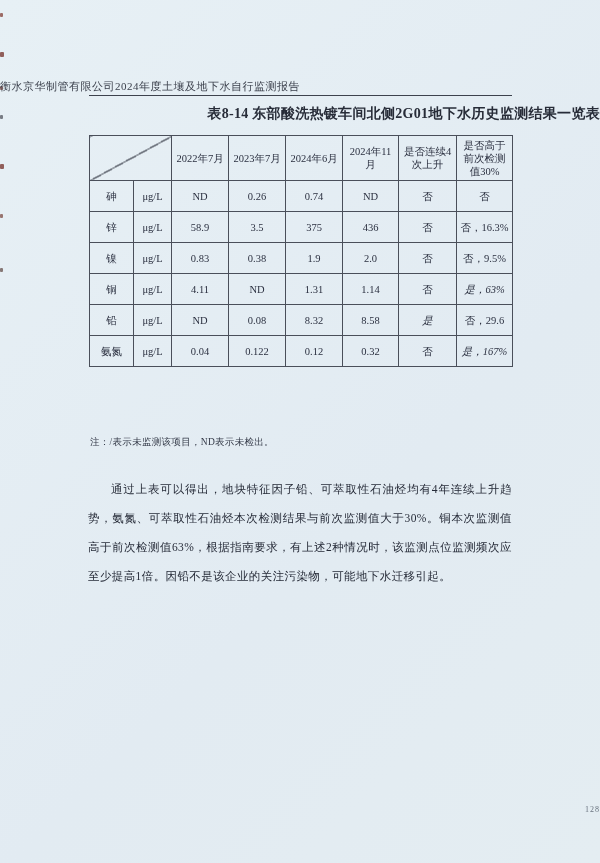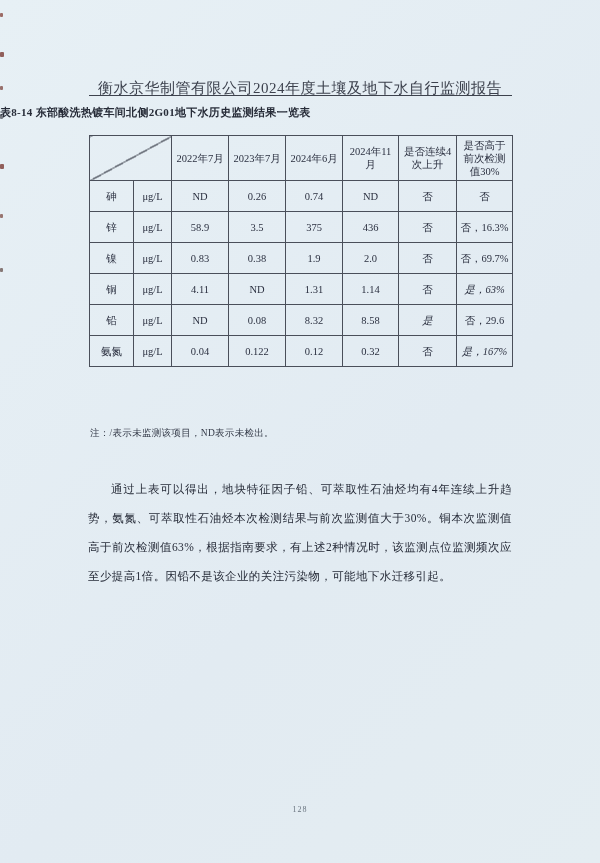--- a/index.html
+++ b/index.html
@@ -10,27 +10,27 @@
     color:#2b3040;
     position:relative;
     overflow:hidden;
   }
   .page{position:absolute;inset:0;background:linear-gradient(135deg,#e7f0f5 0%,#e2ebf2 60%,#e4edf2 100%);}
   
   .artifact{position:absolute;left:0;border-radius:1px;opacity:.8;}
 
   .report-header{
     position:absolute;top:79px;left:0;right:0;
-    text-align:center;font-size:15px;color:#3c414d;letter-spacing:.5px;
+    text-align:left;font-size:11px;color:#3c414d;letter-spacing:.5px;
   }
   .header-rule{position:absolute;top:95px;left:89px;width:423px;height:1px;background:#3d424d;}
 
   .table-title{
     position:absolute;top:105px;left:0;right:0;
-    text-align:left;font-weight:bold;font-size:11px;color:#272c38;letter-spacing:.3px;
+    text-align:right;font-weight:bold;font-size:14px;color:#272c38;letter-spacing:.3px;
   }
 
   table.mon{
     position:absolute;top:135px;left:89px;width:423px;
     border-collapse:collapse;table-layout:fixed;
     font-size:10.5px;color:#2b3040;
   }
   table.mon th,table.mon td{
     border:1px solid #4a4f5a;
     text-align:center;vertical-align:middle;
@@ -40,34 +40,34 @@
   table.mon thead th{height:40px;}
   table.mon tbody td{height:26px;}
   td.bold{font-weight:bold;font-style:italic;}
   .diag{
     background-image:linear-gradient(to bottom right,
       transparent calc(50% - .6px), #4a4f5a calc(50% - .6px),
       #4a4f5a calc(50% + .6px), transparent calc(50% + .6px));
   }
 
   .table-note{
-    position:absolute;top:427px;left:90px;
+    position:absolute;top:436px;left:90px;
     font-size:9.5px;color:#333947;letter-spacing:.3px;
   }
 
   .analysis{
     position:absolute;top:447px;left:88px;width:424px;
     font-size:11.5px;line-height:29px;
     text-align:justify;text-indent:2em;
     color:#262b38;letter-spacing:.4px;margin-top:28px;
   }
 
   .page-number{
     position:absolute;top:805px;left:0;right:0;
-    text-align:center;font-size:8px;color:#69737f;letter-spacing:1px;
+    text-align:right;font-size:8px;color:#69737f;letter-spacing:1px;
   }
 </style>
 </head>
 <body>
 
 <div class="page">
 
   <div class="artifact" style="top:13px;width:3px;height:4px;background:#8a4a42;"></div>
   <div class="artifact" style="top:52px;width:4px;height:5px;background:#7c3b35;"></div>
   <div class="artifact" style="top:86px;width:3px;height:4px;background:#85504a;"></div>
@@ -125,21 +125,21 @@
           <td>否，16.3%</td>
         </tr>
         <tr>
           <td>镍</td>
           <td>μg/L</td>
           <td>0.83</td>
           <td>0.38</td>
           <td>1.9</td>
           <td>2.0</td>
           <td>否</td>
-          <td>否，69.7%</td>
+          <td>否，9.5%</td>
         </tr>
         <tr>
           <td>铜</td>
           <td>μg/L</td>
           <td>4.11</td>
           <td>ND</td>
           <td>1.31</td>
           <td>1.14</td>
           <td>否</td>
           <td class="bold">是，63%</td>

